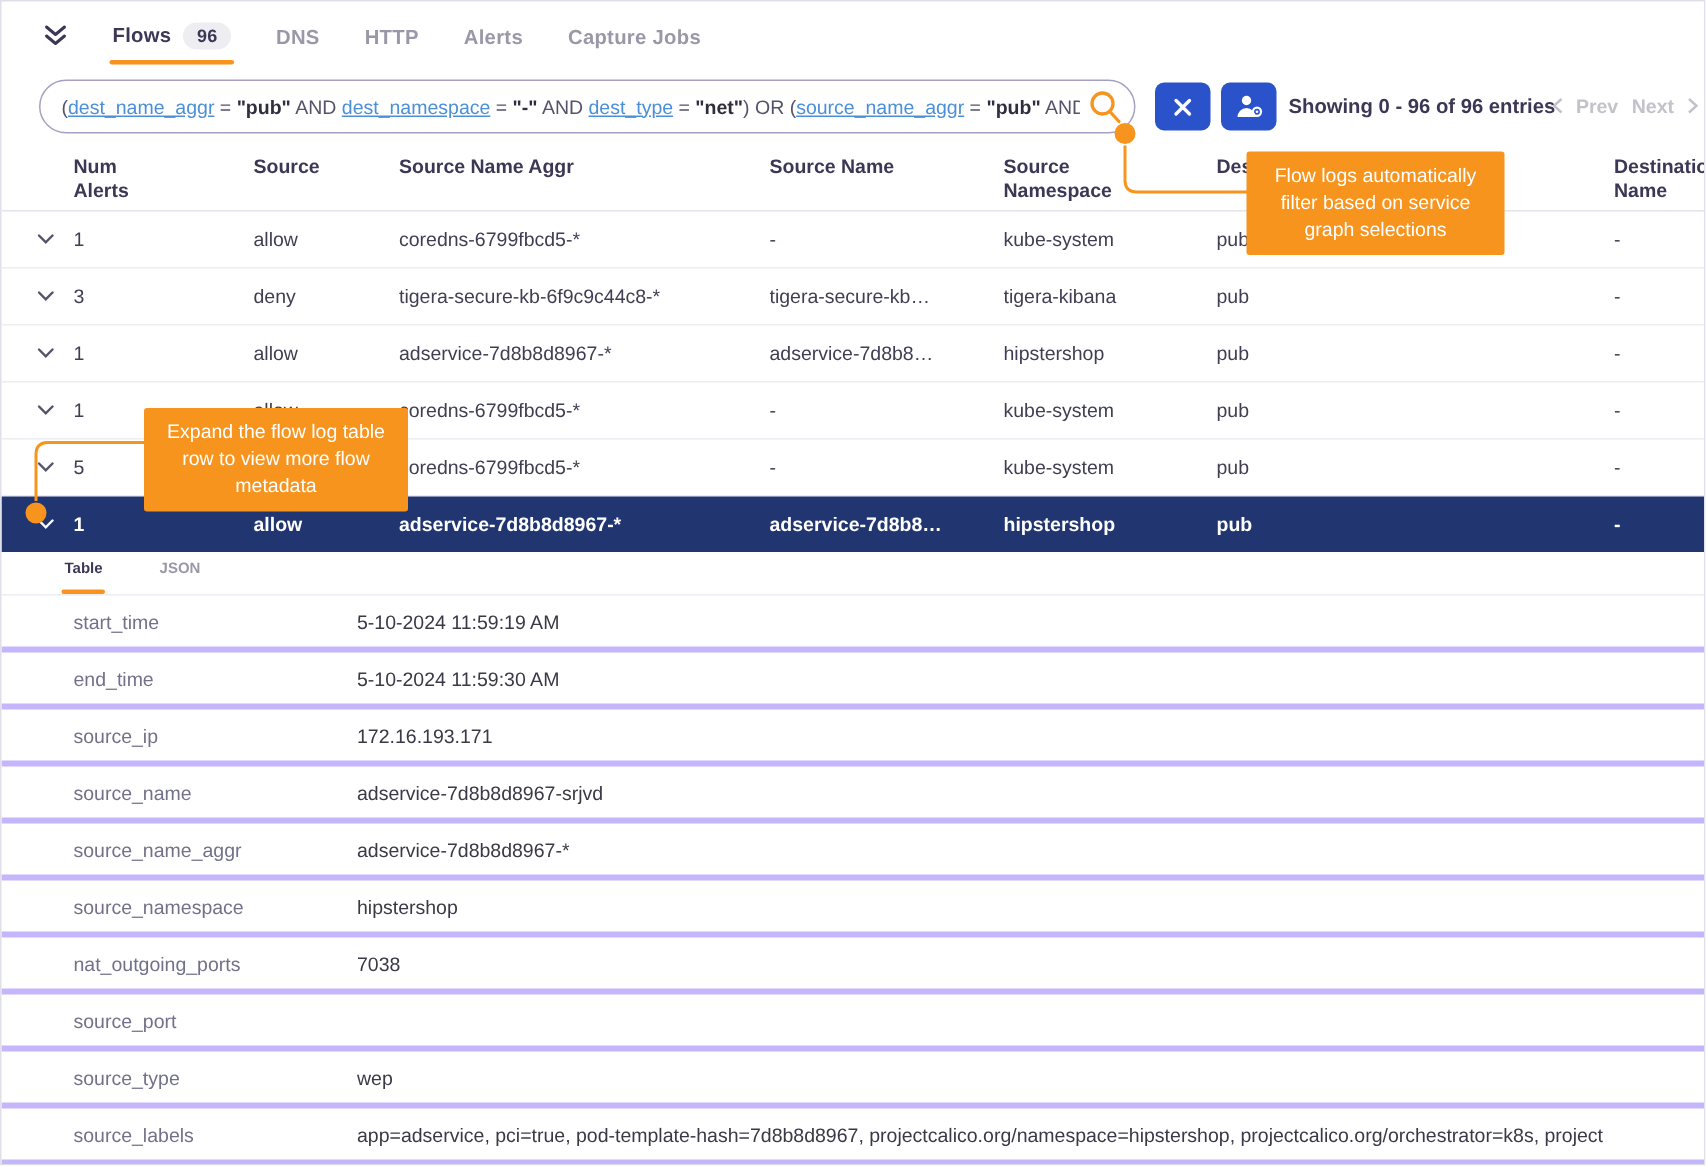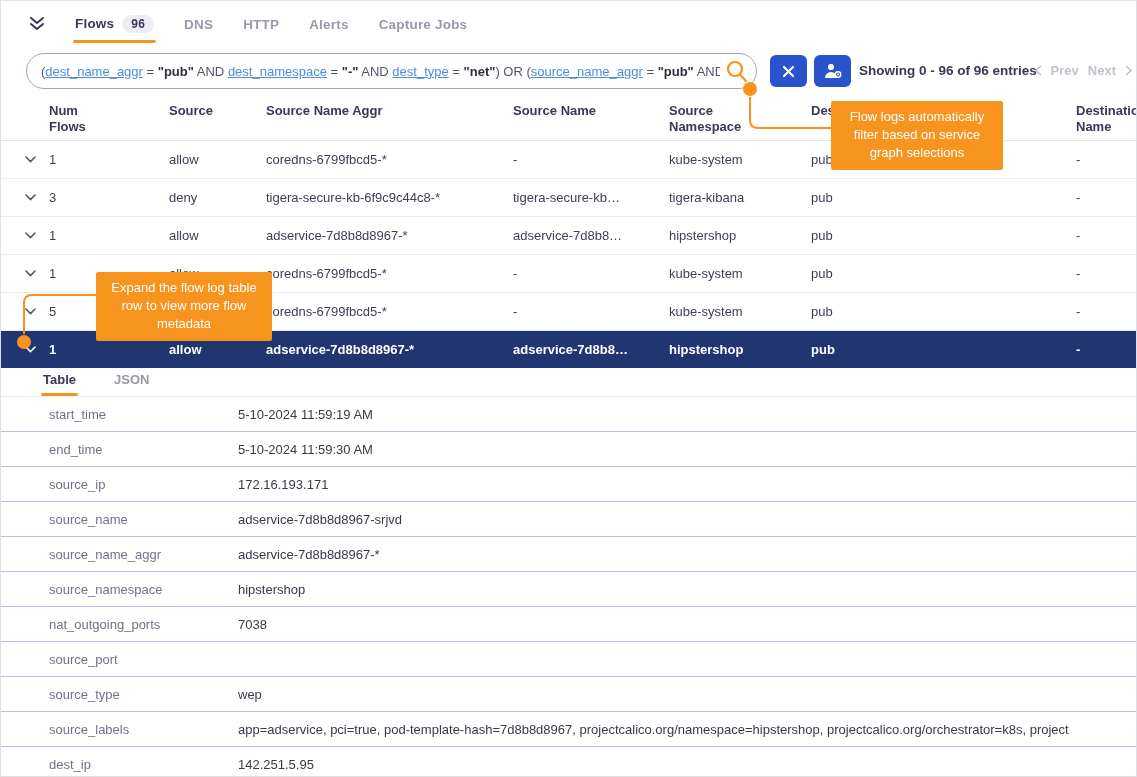--- a/index.html
+++ b/index.html
@@ -34,25 +34,25 @@
   .fheader .wrap{max-width:88px;display:inline-block;}
   .fheader .wrap-sm{max-width:50px;display:inline-block;}
   .fbody{position:absolute;top:140px;left:0;width:1137px;}
   .frow{height:37px;align-items:center;border-bottom:1px solid #ececf2;font-size:13px;color:#403e52;cursor:pointer;}
   .frow .c-chev{display:flex;align-items:center;padding-left:24px;color:#55536a;}
   .frow.selected{background:var(--selected_row_bg,#213571);color:#fff;font-weight:600;border-bottom:none;}
   .frow.selected .c-chev{color:#fff;}
   .cell{white-space:nowrap;overflow:hidden;}
   
   .dtabs{position:absolute;top:362px;left:0;width:1137px;height:34px;box-sizing:border-box;display:flex;align-items:center;gap:34px;padding-left:40px;border-bottom:1px solid #ececf2;}
-  .dtab{position:relative;height:100%;display:flex;align-items:center;font-size:13px;font-weight:700;color:#9a98a8;padding:0 2px;cursor:pointer;justify-content:center;}
+  .dtab{position:relative;height:100%;display:flex;align-items:center;font-size:10px;font-weight:700;color:#9a98a8;padding:0 2px;cursor:pointer;justify-content:center;}
   .dtab.active{color:var(--heading,#3B3755);}
   .dtab-underline{position:absolute;left:0;right:0;bottom:0;height:3px;border-radius:2px;background:var(--accent,#F7941E);}
   .dbody{position:absolute;top:396px;left:0;width:1137px;}
-  .drow{display:grid;grid-template-columns:189px 1fr;height:34px;align-items:center;border-bottom:1px solid #c4b5fd;padding-left:48px;font-size:13px;}
+  .drow{display:grid;grid-template-columns:189px 1fr;height:34px;align-items:center;border-bottom:4px solid #c4b5fd;padding-left:48px;font-size:13px;}
   .dkey{color:#73718a;white-space:nowrap;}
   .dval{color:#3a3947;white-space:nowrap;overflow:hidden;}
   
   .overlay{position:absolute;inset:0;width:1137px;height:777px;pointer-events:none;z-index:6;}
   .callout{position:absolute;z-index:7;background:var(--accent,#F7941E);color:#fff;font-size:13px;line-height:1.4;text-align:center;padding:7px 10px;box-sizing:border-box;border-radius:2px;}
   .callout-1{left:830px;top:100px;width:172px;min-height:55px;}
   .callout-2{left:95px;top:271px;width:176px;min-height:57px;}
 </style>
 </head>
 <body>
@@ -115,21 +115,21 @@
       </svg>
     <span>Prev</span>
     <span>Next</span>
     <svg width="7" height="11" viewBox="0 0 7 11">
         <polyline points="1,1 6,5.5 1,10" fill="none" stroke="#c2c1cc" stroke-width="1.6"></polyline>
       </svg>
   </div>
 
   <div class="fheader grid-cols">
     <span class="cell"></span>
-    <span><span class="wrap-sm">Num Flows</span></span>
+    <span><span class="wrap-sm">Num Alerts</span></span>
     <span>Source</span>
     <span>Source Name Aggr</span>
     <span>Source Name</span>
     <span><span class="wrap">Source Namespace</span></span>
     <span>Dest Name Aggr</span>
     <span><span class="wrap">Destination Name</span></span>
   </div>
 
   <div class="fbody">
     <div class="frow grid-cols">

